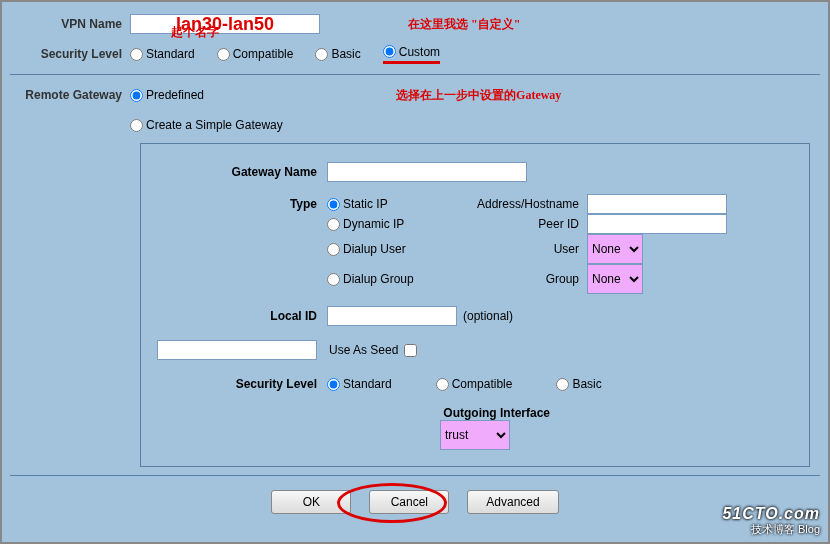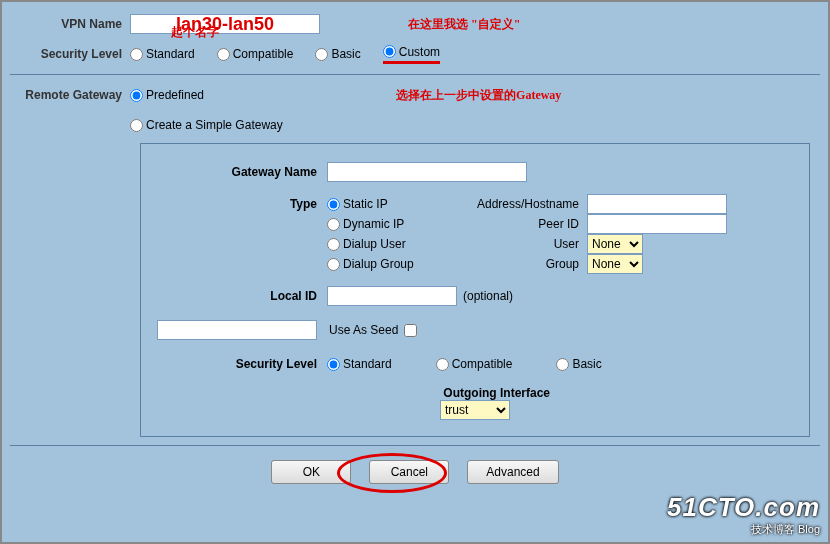--- a/index.html
+++ b/index.html
@@ -89,22 +89,22 @@
       font-weight: bold;
     }
     .type-grid {
       display: grid;
       grid-template-columns: 170px 140px 120px 150px;
       align-items: center;
     }
     .addr-lbl { text-align: right; padding-right: 8px; }
     select {
       border: 1px solid #7a9cc0;
-      background: #fef9c3;
-      height: 20px;
+      background: #f0abfc;
+      height: 30px;
       font-size: 12px;
     }
     .btn-row {
       display: flex;
       justify-content: center;
       gap: 18px;
       margin-top: 14px;
       position: relative;
     }
     .btn {
@@ -133,21 +133,21 @@
       right: 8px;
       bottom: 6px;
       color: #fff;
       font-family: Arial, sans-serif;
       text-align: right;
       text-shadow: 0 0 3px #000, 0 0 3px #000;
       font-size: 11px;
       line-height: 1.2;
     }
     .watermark .big {
-      font-size: 26px;
+      font-size: 16px;
       font-weight: bold;
       font-style: italic;
       letter-spacing: 1px;
     }
   </style>
 </head>
 <body>
 
 <div class="page">
 

